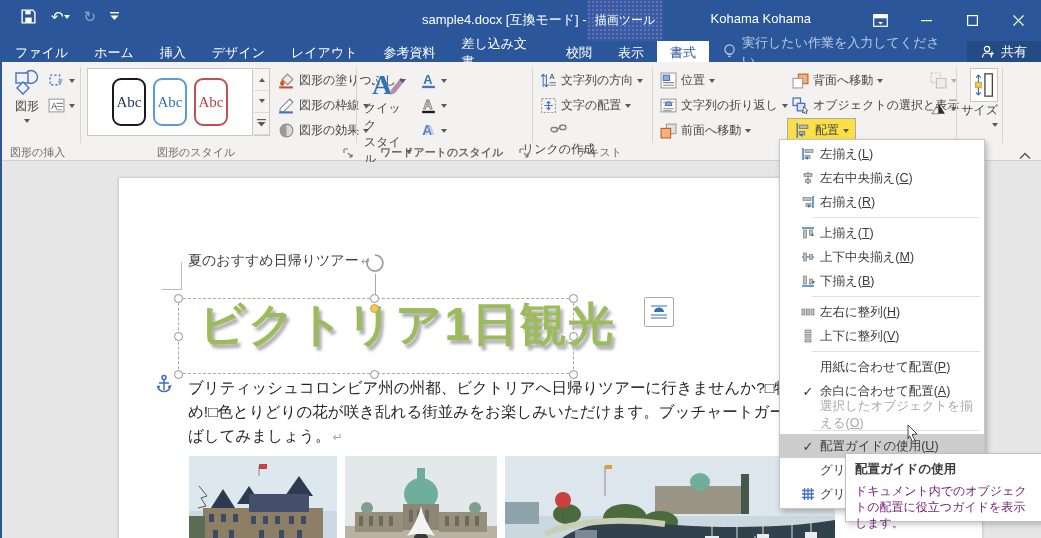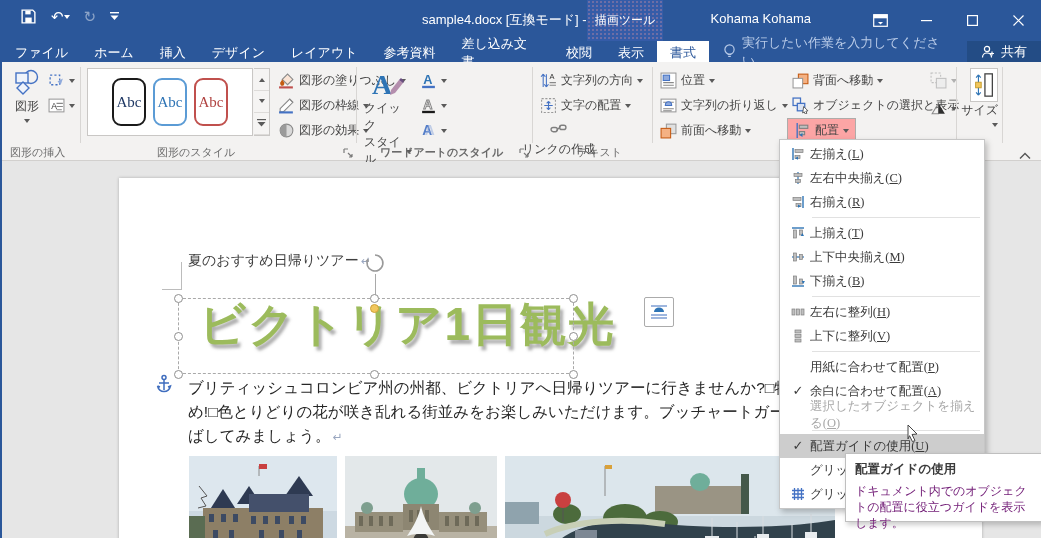--- a/index.html
+++ b/index.html
@@ -34,21 +34,21 @@
   .smallbtn { position:absolute; display:flex; align-items:center; gap:4px; font-size:12px; color:#444; white-space:nowrap; height:20px; }
   .caret { width:0; height:0; border:3px solid transparent; border-top:4px solid #5a5a5a; margin-top:4px; }
   .caret.dim { border-top-color:#b0b0b0; }
   .bigbtn { position:absolute; display:flex; flex-direction:column; align-items:center; font-size:12px; color:#444; }
   .icon16 { width:17px; height:17px; flex:0 0 auto; }
   .gallery { position:absolute; left:85px; top:6px; width:166px; height:68px; background:#fff; border:1px solid #c9c7c5; display:flex; align-items:center; gap:7px; padding:0 24px; }
   .abc { width:44px; height:48px; border-radius:9px; display:flex; align-items:center; justify-content:center; font-family:"Liberation Serif","DejaVu Serif",serif; font-size:15px; background:#fff; }
   .gscroll { position:absolute; left:252px; top:6px; width:16px; height:68px; border:1px solid #c9c7c5; border-left:none; background:#f5f4f3; display:flex; flex-direction:column; }
   .gscroll > div { flex:1; display:flex; align-items:center; justify-content:center; border-bottom:1px solid #dddbd9; }
   .launcher { position:absolute; top:85px; width:12px; height:12px; }
-  .pressed { background:#fca5a5; outline:1px solid #aeacaa; }
+  .pressed { background:#fde047; outline:1px solid #aeacaa; }
   .vertbtn { position:absolute; display:flex; flex-direction:column; align-items:flex-end; font-size:12px; color:#444; }
   .collapse { position:absolute; right:10px; top:84px; color:#555; }
 
   
   .canvas { position:absolute; left:0; top:162px; width:1041px; height:376px; background:#e6e6e6; overflow:hidden; }
   .page { position:absolute; left:117px; top:16px; width:863px; height:400px; background:#fff; box-shadow:0 0 3px rgba(0,0,0,.25); }
   .cropmark { position:absolute; left:43px; top:84px; width:20px; height:28px; border-right:1px solid #bcbcbc; border-bottom:1px solid #bcbcbc; }
   .doc-heading { position:absolute; left:69px; top:74px; font-size:14px; color:#3f3f3f; white-space:nowrap; }
   .mark { color:#9aa7c0; font-size:12px; margin-left:2px; }
   .wordart { position:absolute; left:80px; top:116px; font-size:46px; font-weight:bold; letter-spacing:2px; color:#9cbb5c; white-space:nowrap;
@@ -60,21 +60,21 @@
   .rotate-handle { position:absolute; left:245px; top:74px; }
   .layout-btn { position:absolute; left:525px; top:119px; width:30px; height:30px; background:#fff; border:1px solid #ababab; border-radius:2px; display:flex; align-items:center; justify-content:center; }
   .anchor { position:absolute; left:36px; top:196px; }
   .para { position:absolute; left:69px; top:198px; font-size:15.5px; color:#262626; line-height:24px; white-space:nowrap; }
   .photos { position:absolute; left:70px; top:278px; display:flex; gap:8px; }
   .photo { height:120px; overflow:hidden; }
 
   
   .menu { position:absolute; left:777px; top:139px; width:206px; background:#fff; border:1px solid #c6c6c6;
     box-shadow:2px 3px 6px rgba(0,0,0,.25); padding:2px 0; z-index:10; }
-  .mi { height:24px; display:flex; align-items:center; font-size:12.5px; color:#3b3b3b; padding-left:6px;font-family:Liberation Serif, serif; }
+  .mi { height:24px; display:flex; align-items:center; font-size:12.5px; color:#3b3b3b; padding-left:16px; }
   .mi .ic { width:24px; display:flex; align-items:center; justify-content:center; flex:0 0 auto; }
   .mi .chk { width:24px; text-align:center; flex:0 0 auto; color:#3b3b3b; font-size:13px; }
   .mi.hl { background:#cdcdcd; }
   .mi.disabled { color:#a8a8a8; }
   .msep { height:1px; background:#e1e1e1; margin:3px 4px 3px 32px; }
   .key { text-decoration:underline; }
 
   
   .tooltip { position:absolute; left:843px; top:453px; width:197px; height:69px; background:#fff; border:1px solid #bfbfbf;
     box-shadow:2px 3px 5px rgba(0,0,0,.2); padding:7px 9px; z-index:11; }

